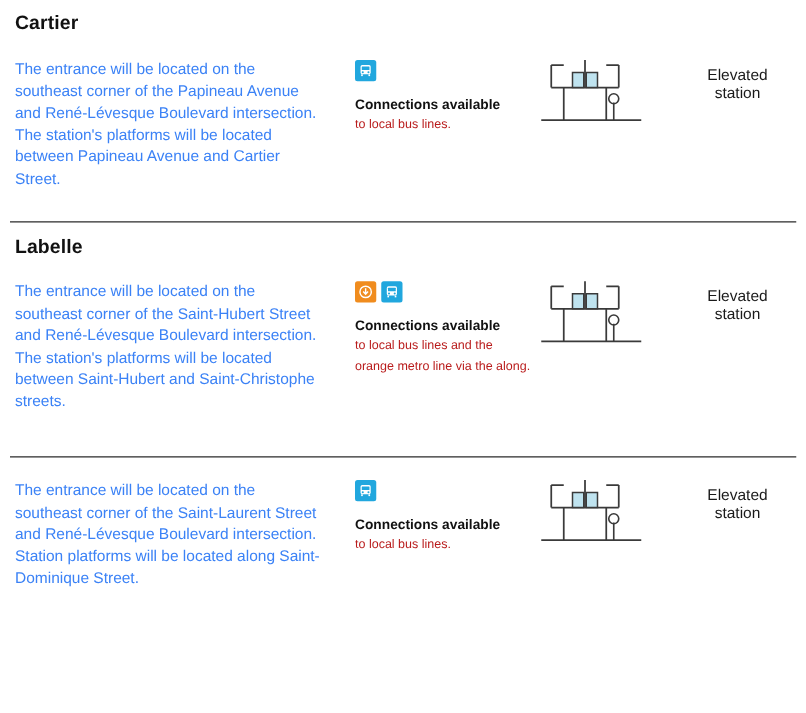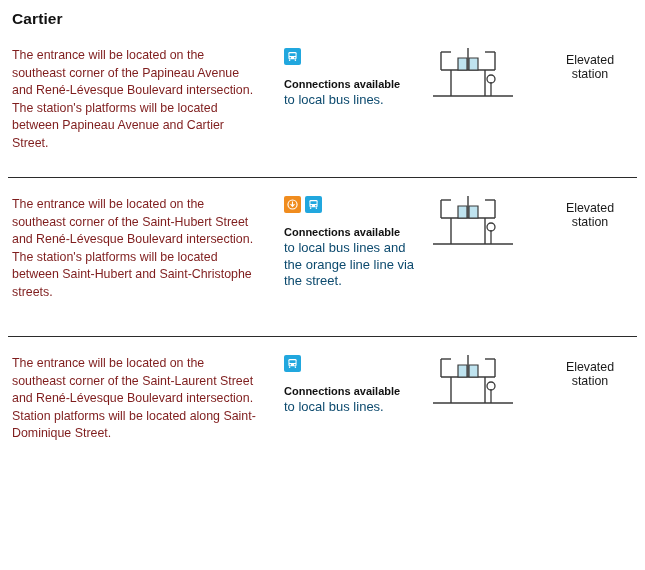--- a/index.html
+++ b/index.html
@@ -43,21 +43,21 @@
     color: #111111;
     letter-spacing: 0.1px;
     padding: 11px 0 0 12px;
     margin: 0;
   }
   .col-desc {
     width: 248px;
     flex: 0 0 248px;
     font-size: 12.4px;
     line-height: 17.5px;
-    color: #7f1d1d;
+    color: #3b82f6;
     padding-top: 18px;
   }
   .col-conn {
     width: 165px;
     flex: 0 0 165px;
     padding-top: 18px;
     padding-left: 24px;
     box-sizing: border-box;
   }
   .col-type {
@@ -83,23 +83,23 @@
   }
   .badge-bus { background: #21a7de; }
   .badge-metro { background: #f08c1e; }
   .conn-title {
     font-size: 11px;
     font-weight: bold;
     color: #111111;
     line-height: 16px;
   }
   .conn-text {
-    font-size: 13px;
+    font-size: 10px;
     line-height: 16.5px;
-    color: #0c4a6e;
+    color: #b91c1c;
   }
   .station-type-label {
     font-size: 12.4px;
     color: #1a1a1a;
     margin-top: 9px;
     text-align: center;
   }
   .pictogram {
     width: 96px;
     height: 62px;
@@ -160,20 +160,21 @@
           </svg>
         </div>
         <div class="station-type-label">Elevated station</div>
       </div>
     </div>
   </div>
 
   <div class="divider" style="margin-top:25px;"></div>
 
   <div class="station" id="section-1">
+    <div class="station-title">Labelle</div>
     <div class="station-inner">
       <div class="col-desc">The entrance will be located on the southeast corner of the Saint-Hubert Street and René-Lévesque Boulevard intersection. The station's platforms will be located between Saint-Hubert and Saint-Christophe streets.</div>
       <div class="col-conn">
         <div class="badges">
           <span class="badge badge-metro">
             <svg width="13" height="13" viewBox="0 0 16 16" aria-hidden="true">
               <circle cx="8" cy="8" r="5.6" fill="none" stroke="#ffffff" stroke-width="1.4"></circle>
               <path d="M8 4.4 L8 10 M5.6 7.6 L8 10.2 L10.4 7.6" fill="none" stroke="#ffffff" stroke-width="1.4"></path>
             </svg>
           </span>
@@ -182,21 +183,21 @@
               <rect x="3" y="2.5" width="10" height="9" rx="1.6" fill="#ffffff"></rect>
               <rect x="4.2" y="4" width="7.6" height="3.4" rx="0.5" fill="#21a7de"></rect>
               <circle cx="5.2" cy="9.5" r="1" fill="#21a7de"></circle>
               <circle cx="10.8" cy="9.5" r="1" fill="#21a7de"></circle>
               <rect x="3.6" y="11.6" width="1.6" height="1.8" fill="#ffffff"></rect>
               <rect x="10.8" y="11.6" width="1.6" height="1.8" fill="#ffffff"></rect>
             </svg>
           </span>
         </div>
         <div class="conn-title">Connections available</div>
-        <div class="conn-text">to local bus lines and the orange line line via the street.</div>
+        <div class="conn-text">to local bus lines and the orange metro line via the along.</div>
       </div>
       <div class="col-type">
         <div class="pictogram">
           <svg width="96" height="62" viewBox="0 0 96 62" aria-hidden="true">
             <g stroke="#3a3a3a" stroke-width="1.4" fill="none">
               <line x1="16" y1="8" x2="16" y2="26"></line>
               <line x1="16" y1="8" x2="26" y2="8"></line>
               <line x1="70" y1="8" x2="70" y2="26"></line>
               <line x1="60" y1="8" x2="70" y2="8"></line>
               <line x1="16" y1="26" x2="70" y2="26"></line>

